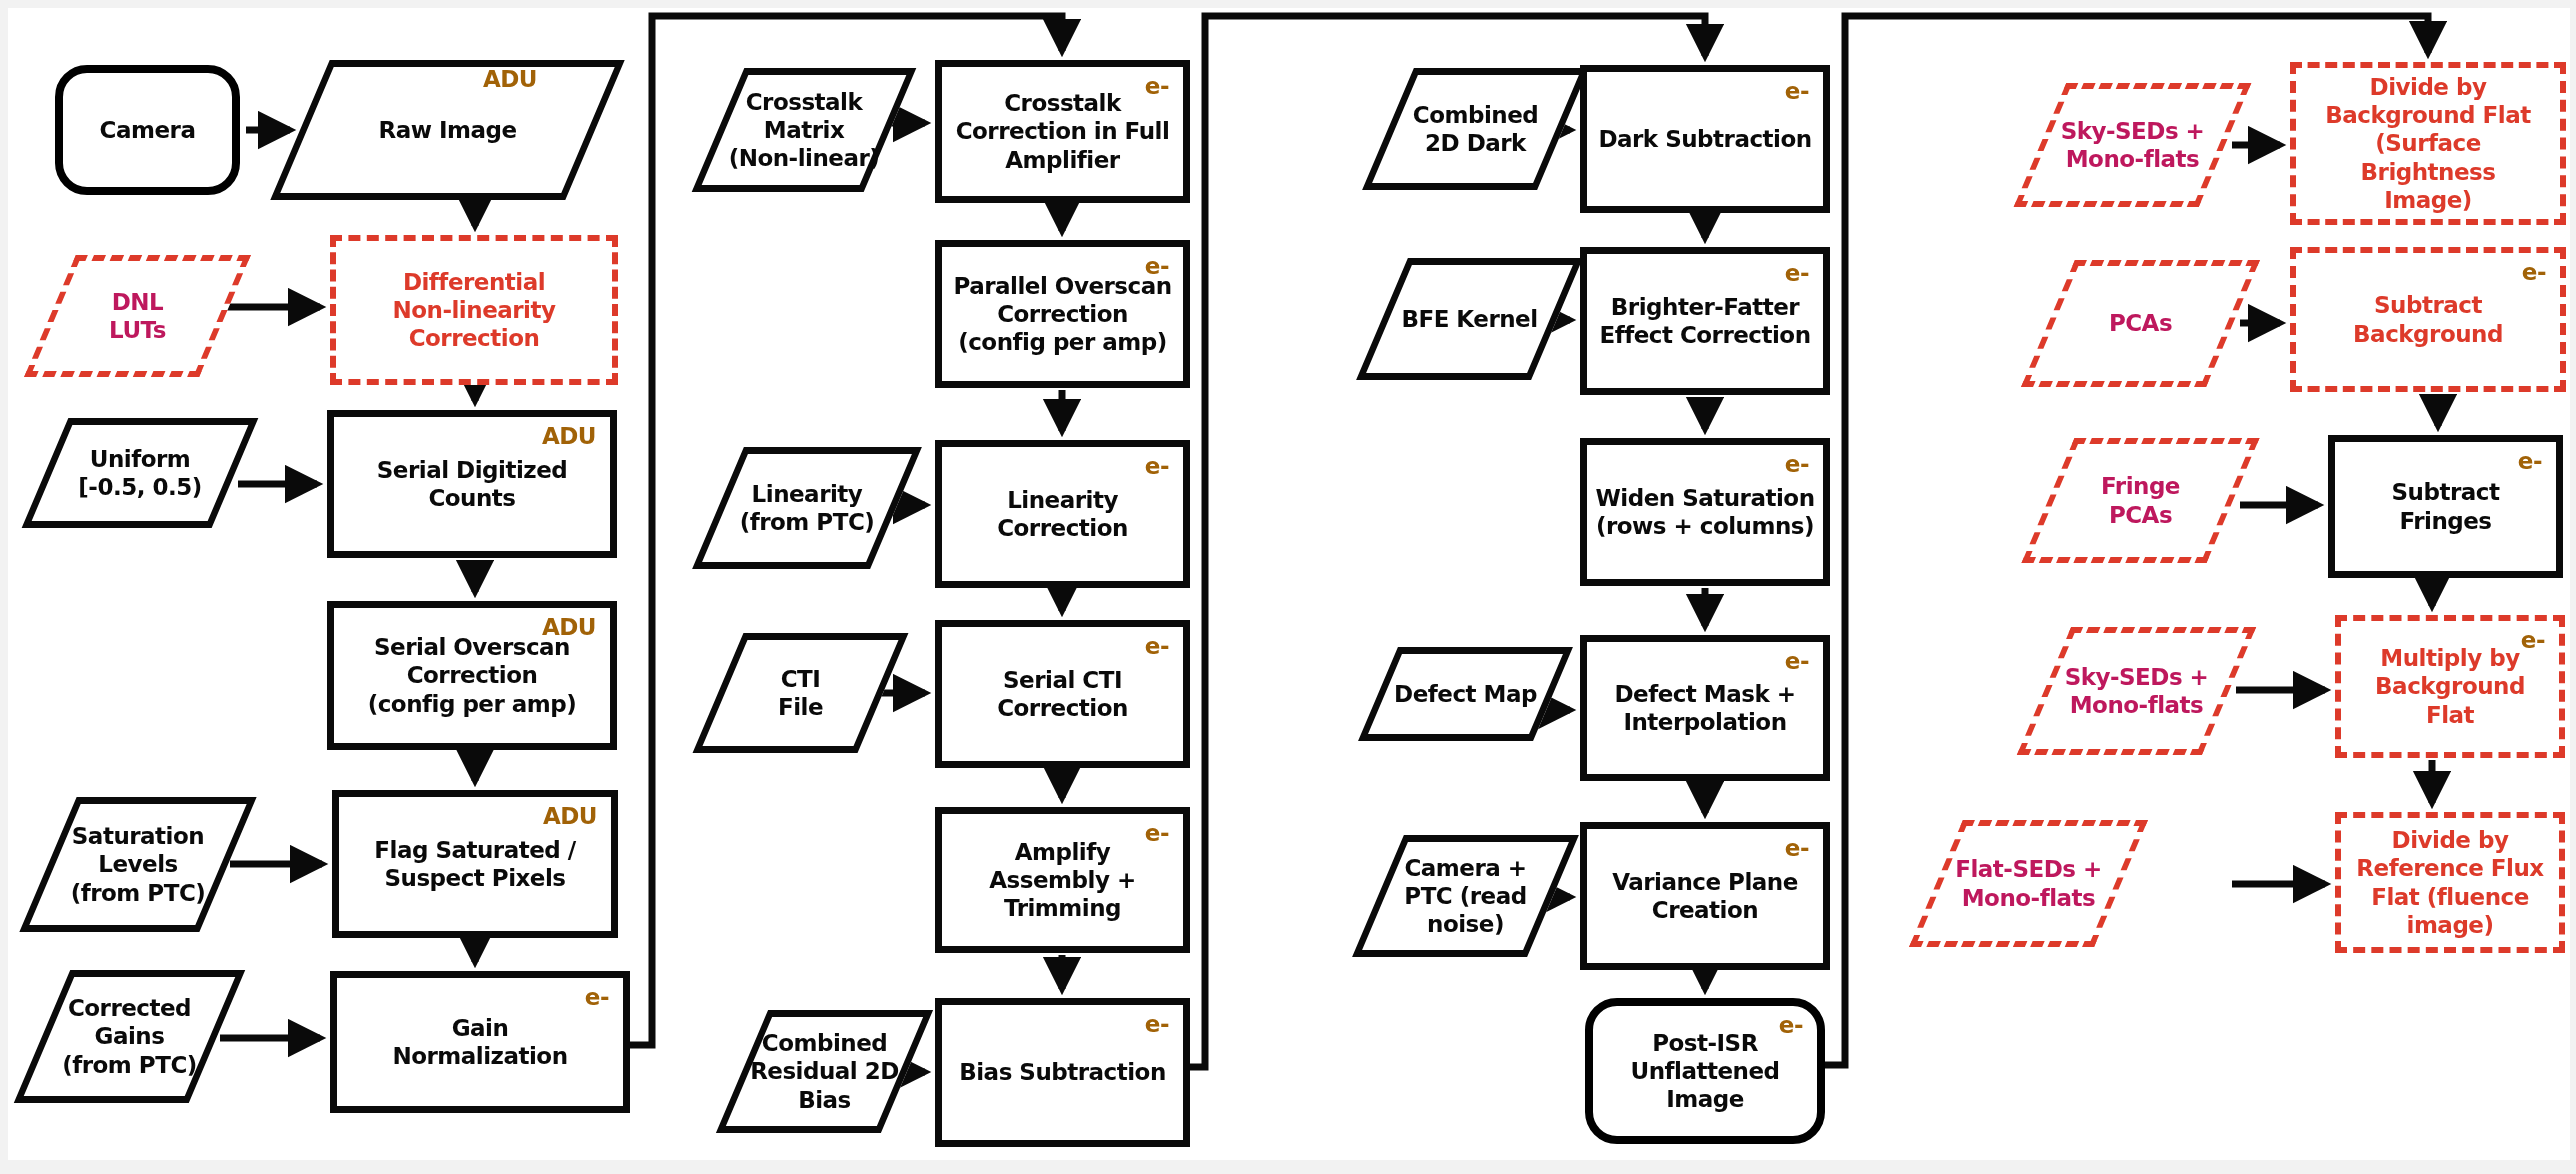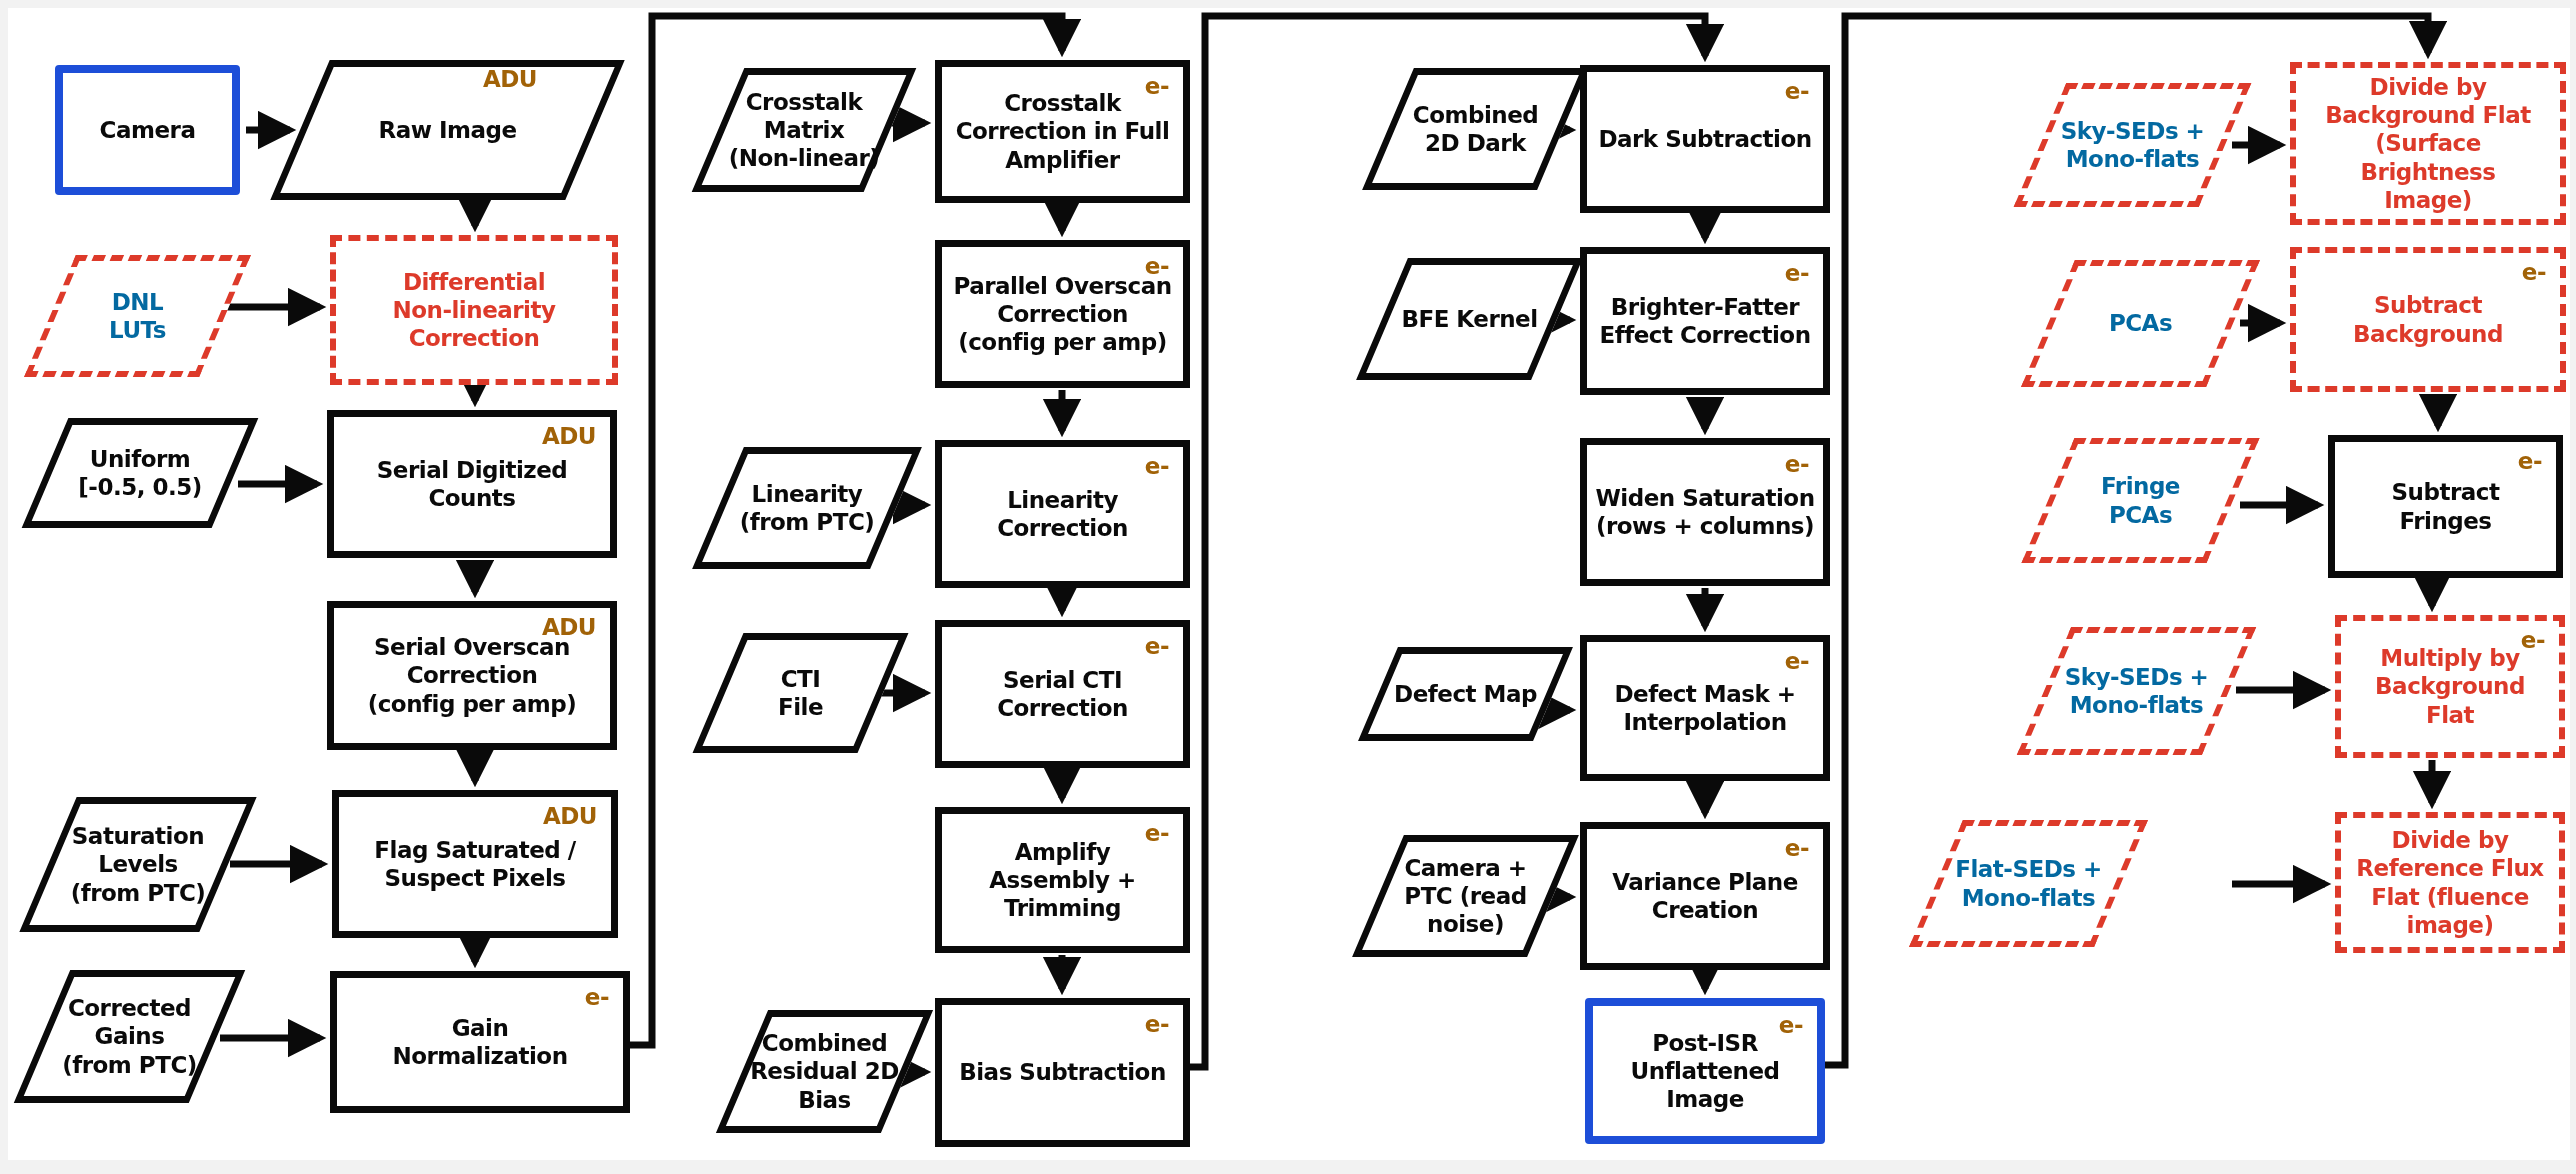--- a/index.html
+++ b/index.html
@@ -3,26 +3,26 @@
 <meta charset="utf-8">
 <style>
   html,body{margin:0;padding:0;background:#f2f2f2;width:2576px;height:1174px;overflow:hidden;}
   #stage{position:relative;width:2576px;height:1174px;font-family:"DejaVu Sans","Liberation Sans",sans-serif;color:#0a0a0a;}
   #canvas-bg{position:absolute;left:8px;top:8px;width:2562px;height:1152px;background:#ffffff;}
   #connectors{position:absolute;left:0;top:0;width:2576px;height:1174px;}
   .node{position:absolute;box-sizing:border-box;display:flex;align-items:center;justify-content:center;
         text-align:center;font-weight:bold;font-size:23px;line-height:1.22;letter-spacing:-0.5px;
         background:#ffffff;}
   .rect{border:7px solid #0a0a0a;}
-  .round{border:8px solid #1d4ed8;border-radius:4px;}
+  .round{border:8px solid #000000;border-radius:32px;}
   .red.rect,.red.round{border:6px dashed #dd3a2a;color:#dd3a2a;}
   .para{background:transparent;border:none;}
   .pbg{position:absolute;left:0;top:0;right:0;bottom:0;border:7px solid #0a0a0a;background:#ffffff;transform:skewX(-23deg);}
   .red .pbg{border:6px dashed #dd3a2a;}
-  .red .plabel{color:#0369a1;}
+  .red .plabel{color:#be185d;}
   .plabel,.label{position:relative;white-space:pre-line;z-index:2;}
   .badge{position:absolute;top:5px;right:14px;font-size:23px;font-weight:bold;color:#a16207;z-index:3;letter-spacing:-0.5px;}
   .badge.inset{right:58px;}
   path{stroke:#0a0a0a;stroke-width:7;fill:none;stroke-linejoin:miter;}
 </style>
 </head>
 <body>
 
 <div id="stage">
   <div id="canvas-bg"></div>

